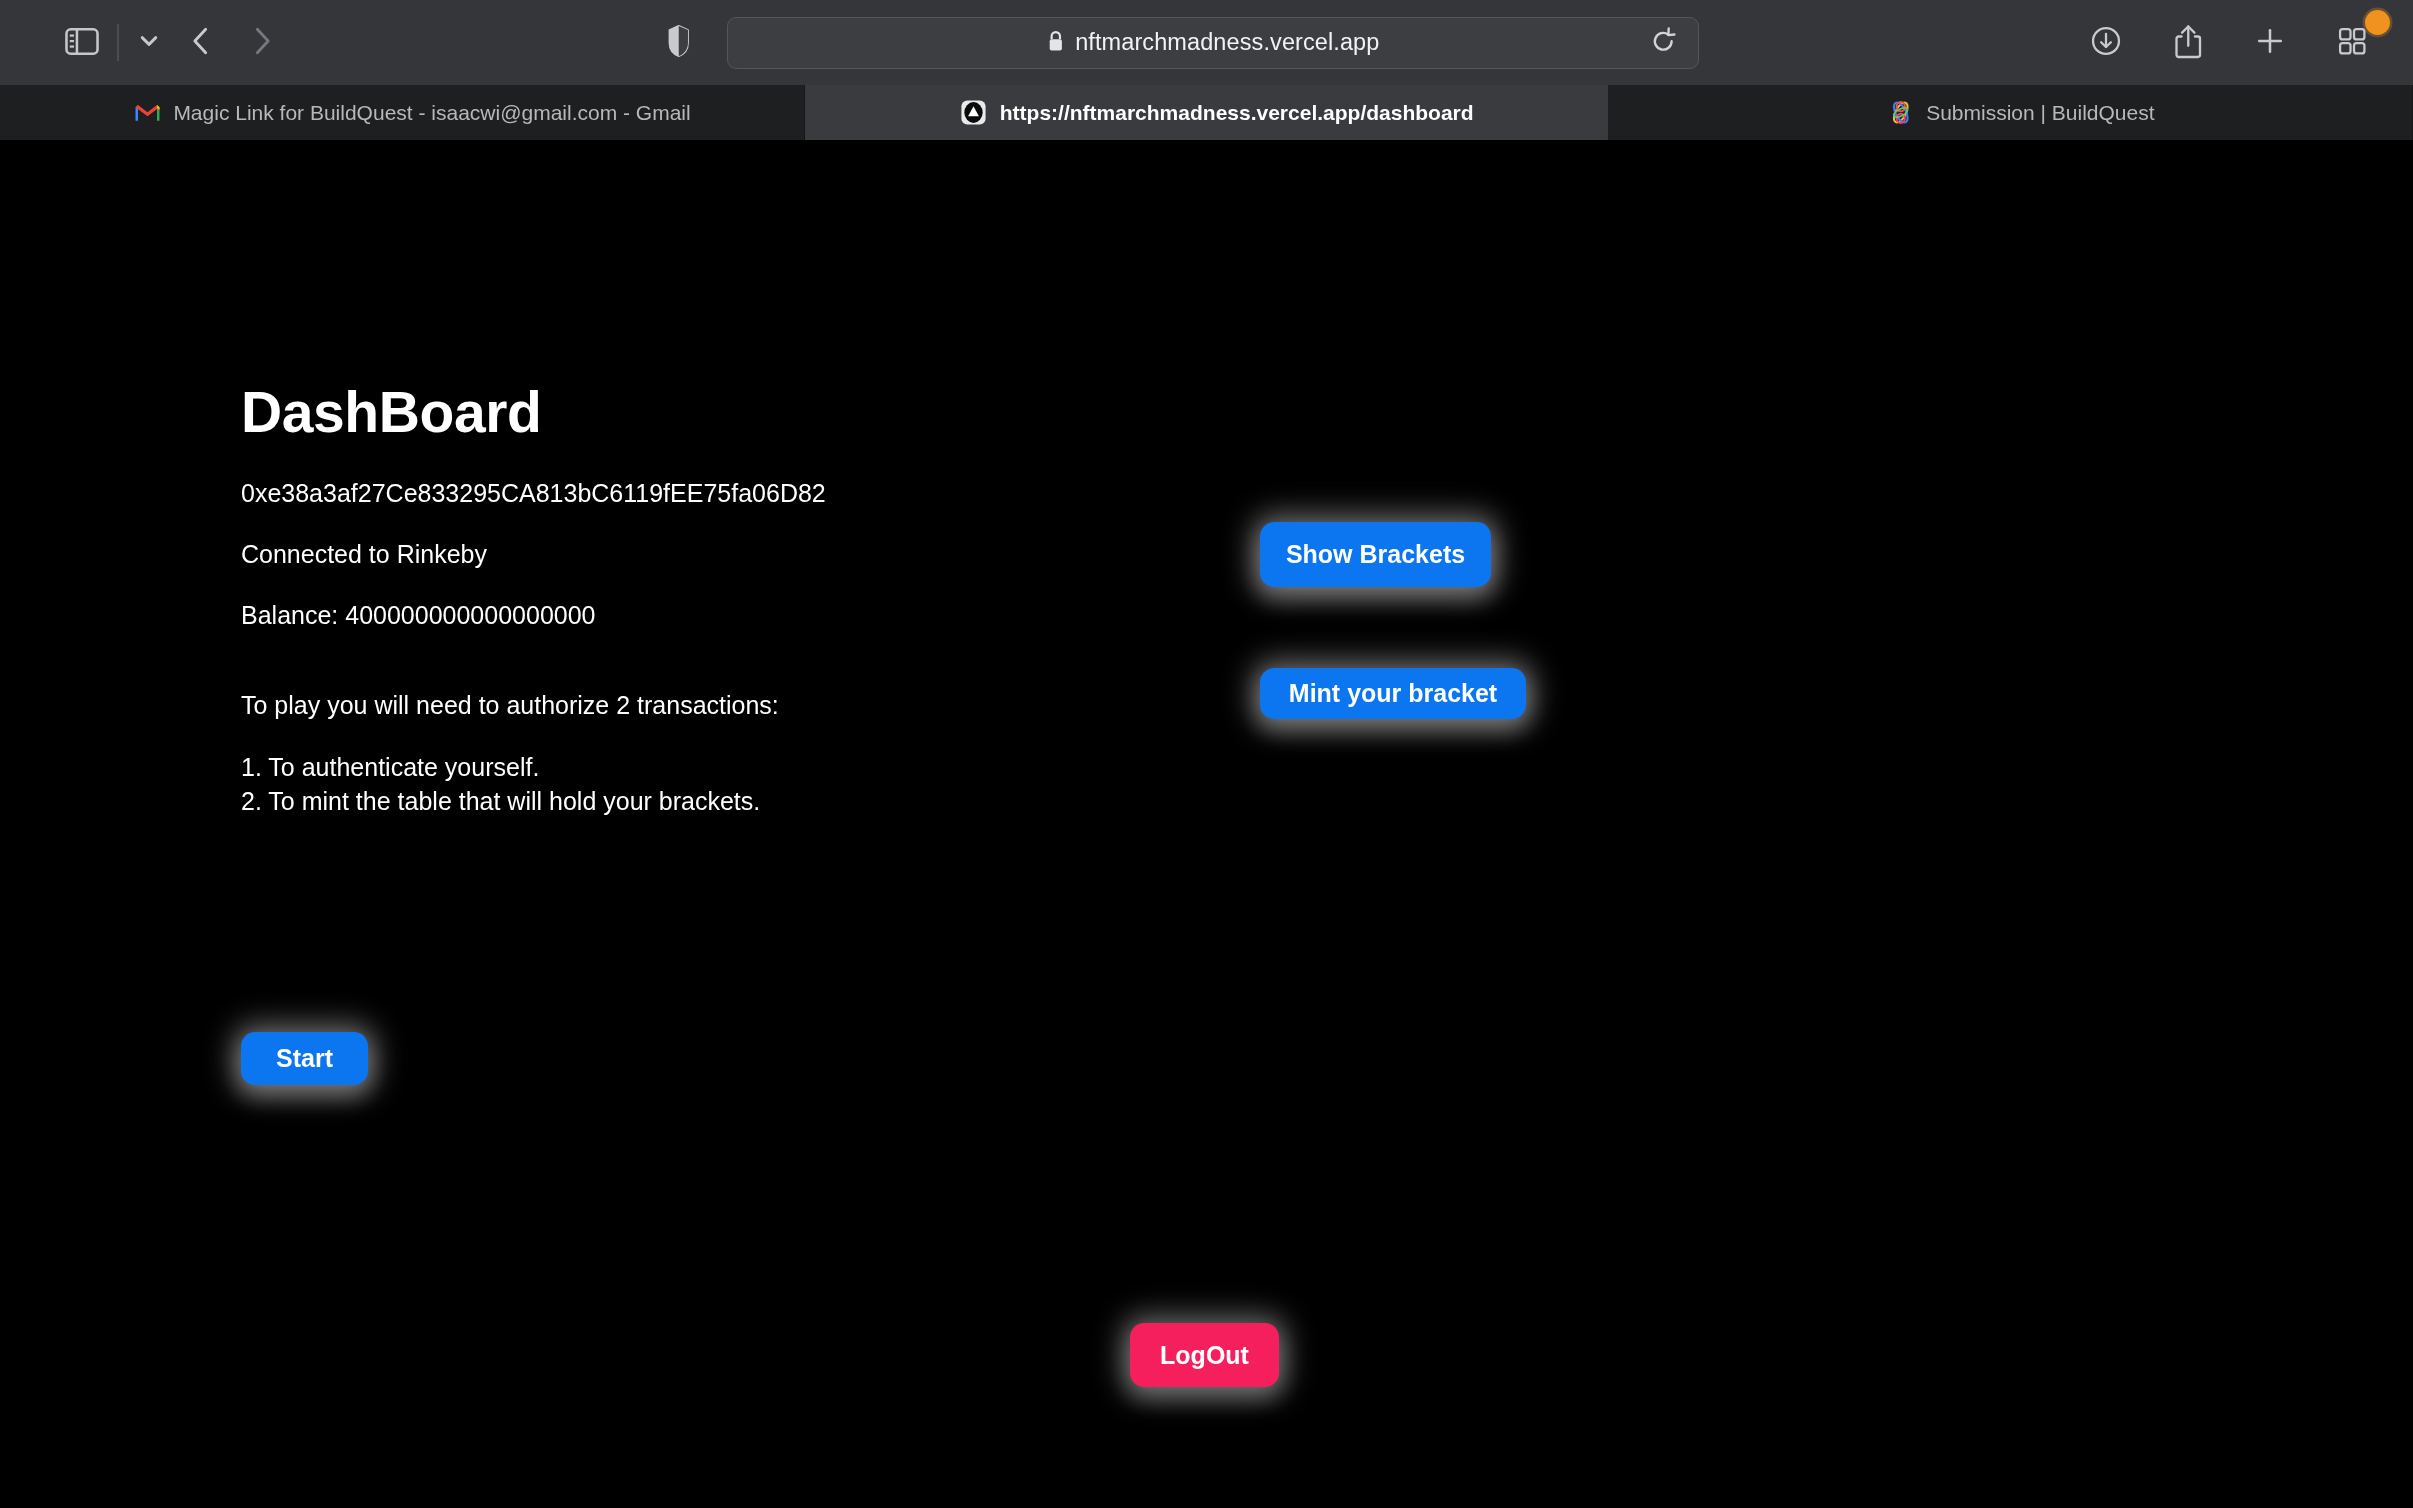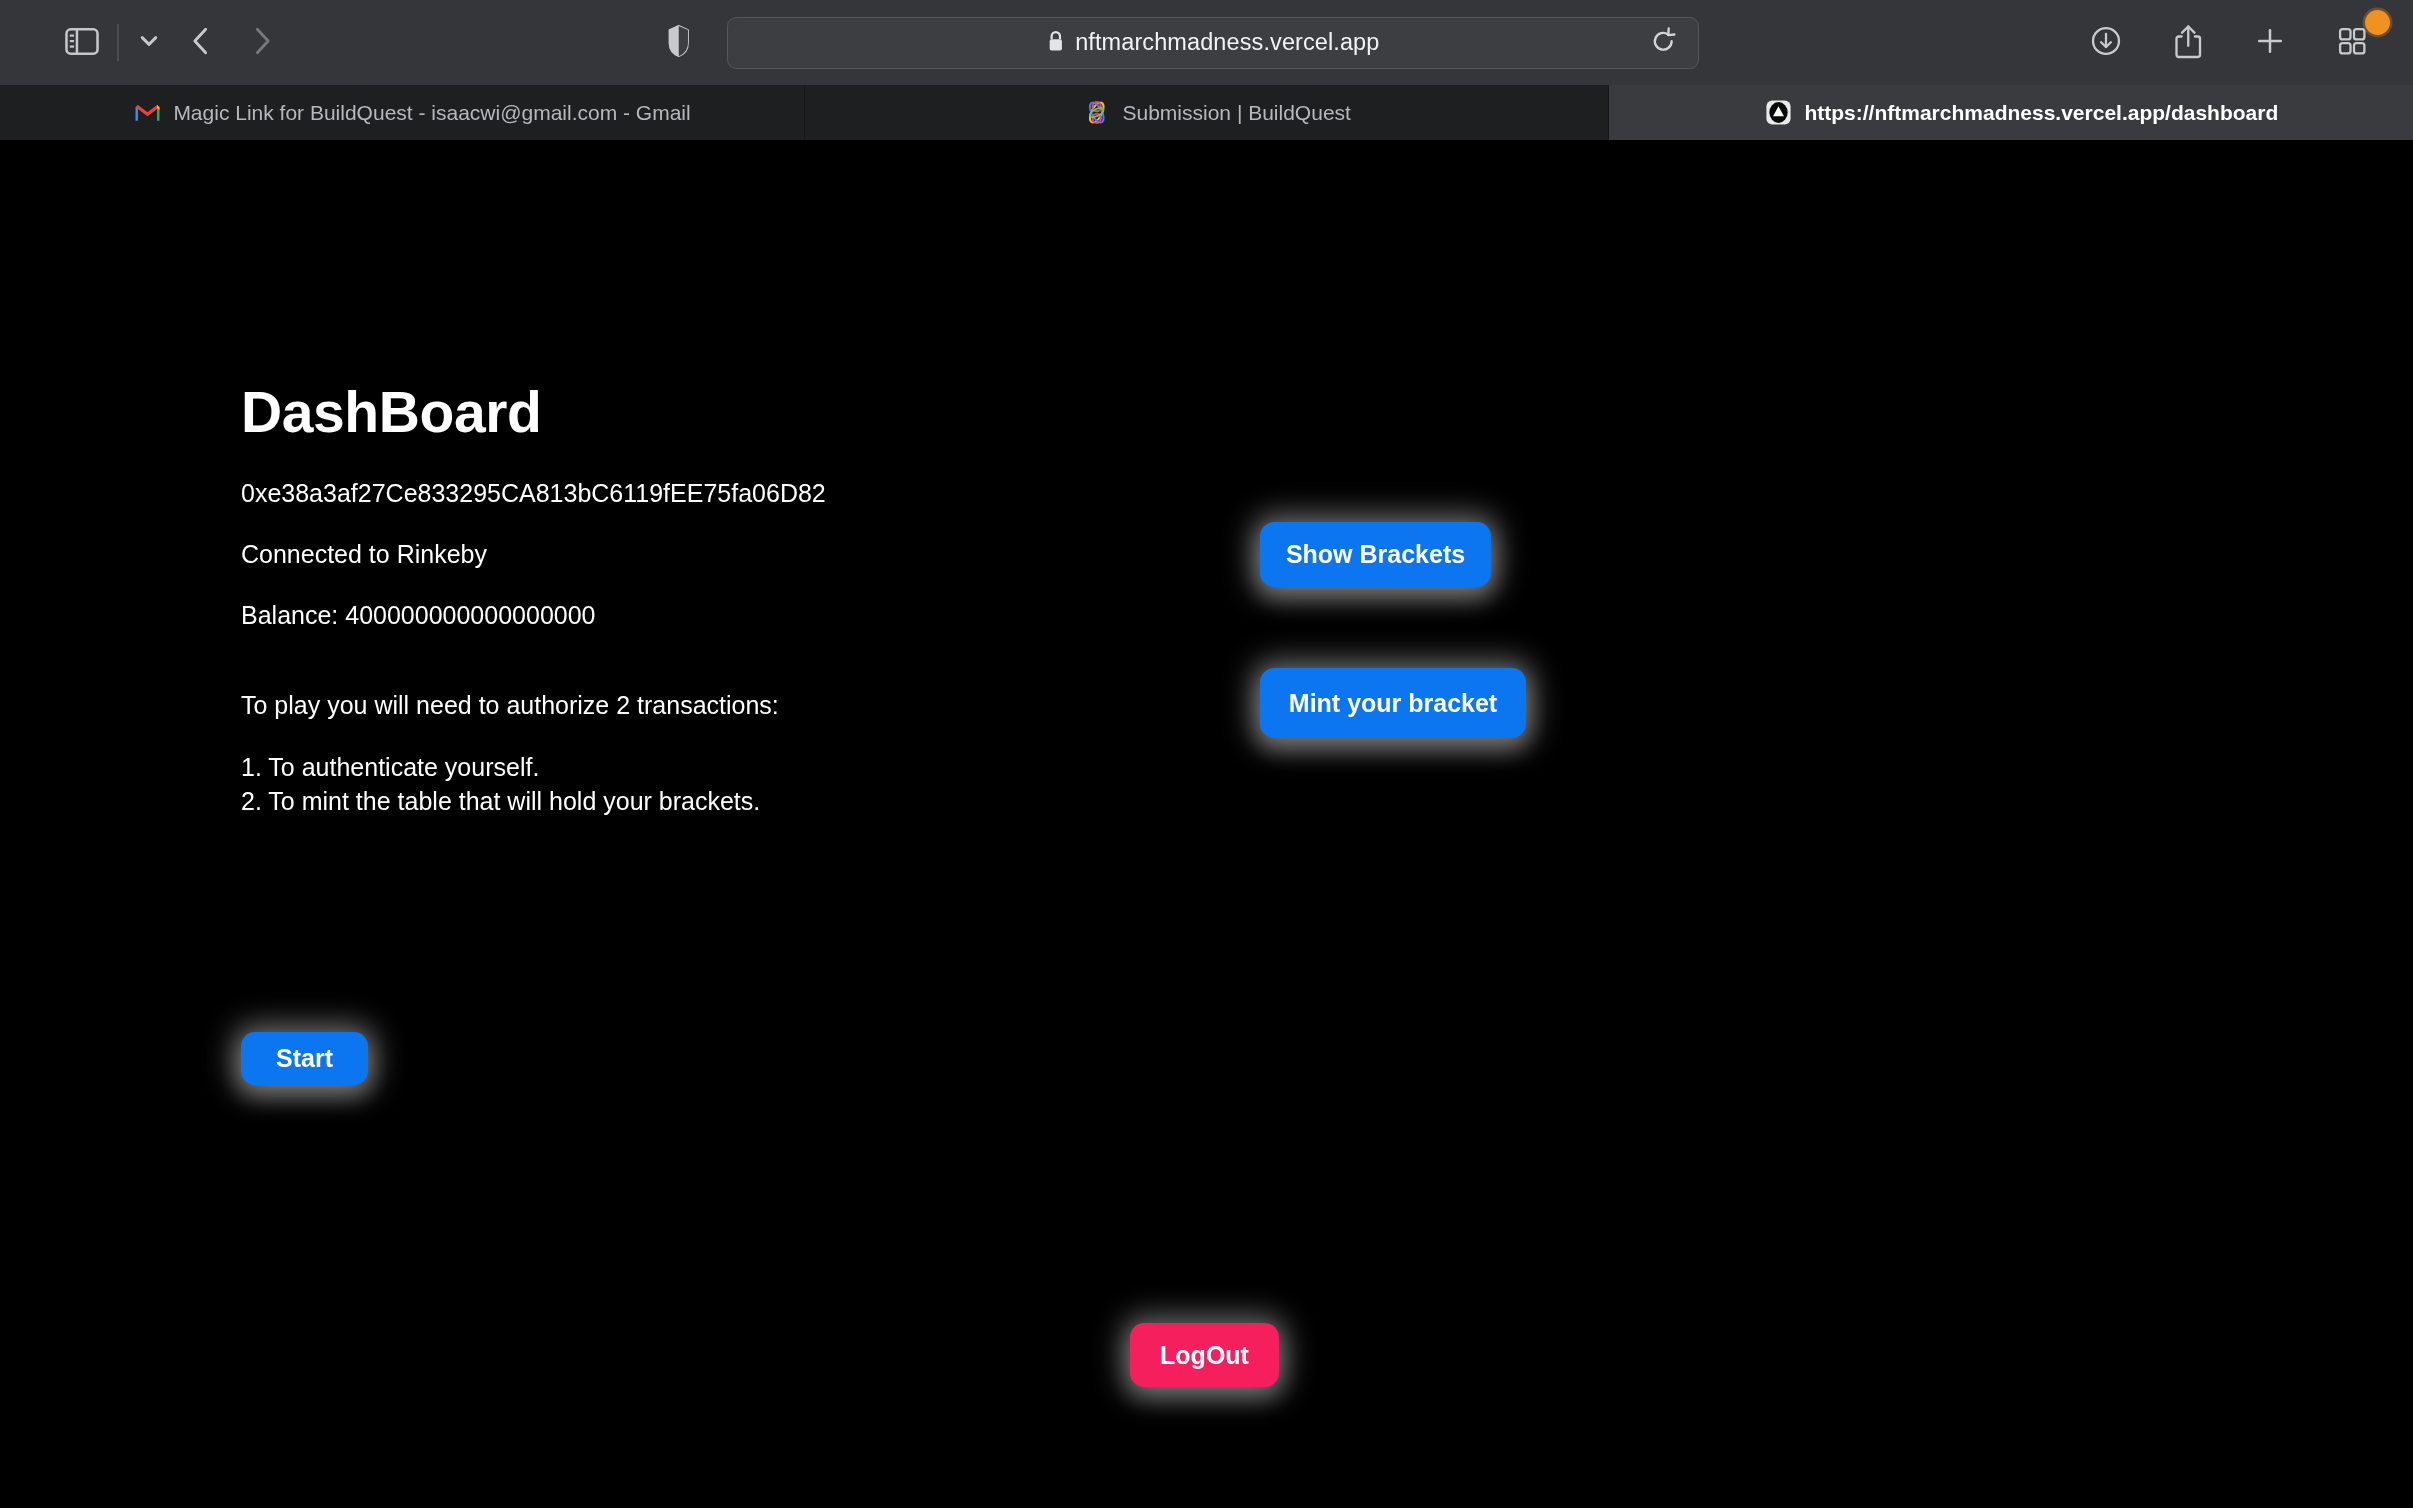--- a/index.html
+++ b/index.html
@@ -270,21 +270,21 @@
     width: 231px;
     height: 65px;
     border-radius: 14.2px;
     font-size: 25px;
   }
 
   #btn-mint-bracket {
     left: 1260px;
     top: 528px;
     width: 266px;
-    height: 70px;
+    height: 51px;
     border-radius: 14.2px;
     font-size: 25px;
   }
 
   #btn-logout {
     left: 1130px;
     top: 1183px;
     width: 149px;
     height: 64px;
     border-radius: 14.2px;
@@ -422,43 +422,43 @@
           <path d="M2 21 V4 L15 13 L28 4 V21" fill="none" stroke="#4285f4" stroke-width="0"></path>
           <path d="M0.5 21.5 V5 L3.5 2.5 V21.5 Z" fill="#4285f4"></path>
           <path d="M29.5 21.5 V5 L26.5 2.5 V21.5 Z" fill="#34a853"></path>
           <path d="M0.5 5 L3.5 2.5 L15 11.2 L26.5 2.5 L29.5 5 L15 16 Z" fill="#ea4335"></path>
           <path d="M26.5 2.5 L29.5 5 L29.5 8.4 L26.5 6 Z" fill="#fbbc04"></path>
         </svg>
       </span>
       <span class="tab-title">Magic Link for BuildQuest - isaacwi@gmail.com - Gmail</span>
     </div>
 
+    <div class="tab active">
+      <span class="tab-favicon">
+        <svg width="25" height="25" viewBox="0 0 30 30">
+          <rect x="0.5" y="0.5" width="29" height="29" rx="7" fill="#e9eaec"></rect>
+          <ellipse cx="15" cy="15" rx="11" ry="12.5" fill="#0a0a0a"></ellipse>
+          <polygon points="15,7.5 21.5,19.5 8.5,19.5" fill="#ffffff"></polygon>
+        </svg>
+      </span>
+      <span class="tab-title">https://nftmarchmadness.vercel.app/dashboard</span>
+    </div>
+
     <div class="tab">
       <span class="tab-favicon">
         <svg width="23.5" height="25" viewBox="0 0 28 30">
           <ellipse cx="14" cy="15" rx="6.2" ry="13" fill="none" stroke="#f5b942" stroke-width="2.4" transform="rotate(28 14 15)"></ellipse>
           <ellipse cx="14" cy="15" rx="6.2" ry="13" fill="none" stroke="#3f7ff0" stroke-width="2.4" transform="rotate(-28 14 15)"></ellipse>
           <ellipse cx="14" cy="8" rx="5" ry="5.6" fill="none" stroke="#e8554a" stroke-width="2.4"></ellipse>
           <ellipse cx="14" cy="22" rx="5" ry="5.6" fill="none" stroke="#ee3f7a" stroke-width="2.4"></ellipse>
           <ellipse cx="14" cy="15" rx="4.2" ry="9" fill="none" stroke="#6bc46b" stroke-width="2" transform="rotate(62 14 15)"></ellipse>
         </svg>
       </span>
       <span class="tab-title">Submission | BuildQuest</span>
     </div>
-
-    <div class="tab active">
-      <span class="tab-favicon">
-        <svg width="25" height="25" viewBox="0 0 30 30">
-          <rect x="0.5" y="0.5" width="29" height="29" rx="7" fill="#e9eaec"></rect>
-          <ellipse cx="15" cy="15" rx="11" ry="12.5" fill="#0a0a0a"></ellipse>
-          <polygon points="15,7.5 21.5,19.5 8.5,19.5" fill="#ffffff"></polygon>
-        </svg>
-      </span>
-      <span class="tab-title">https://nftmarchmadness.vercel.app/dashboard</span>
-    </div>
   </div>
 
   <div class="page">
 
     <div class="content-col">
       <h1 class="page-title">DashBoard</h1>
 
       <div class="info-line">0xe38a3af27Ce833295CA813bC6119fEE75fa06D82</div>
       <div class="info-line">Connected to Rinkeby</div>
       <div class="info-line">Balance: 400000000000000000</div>

